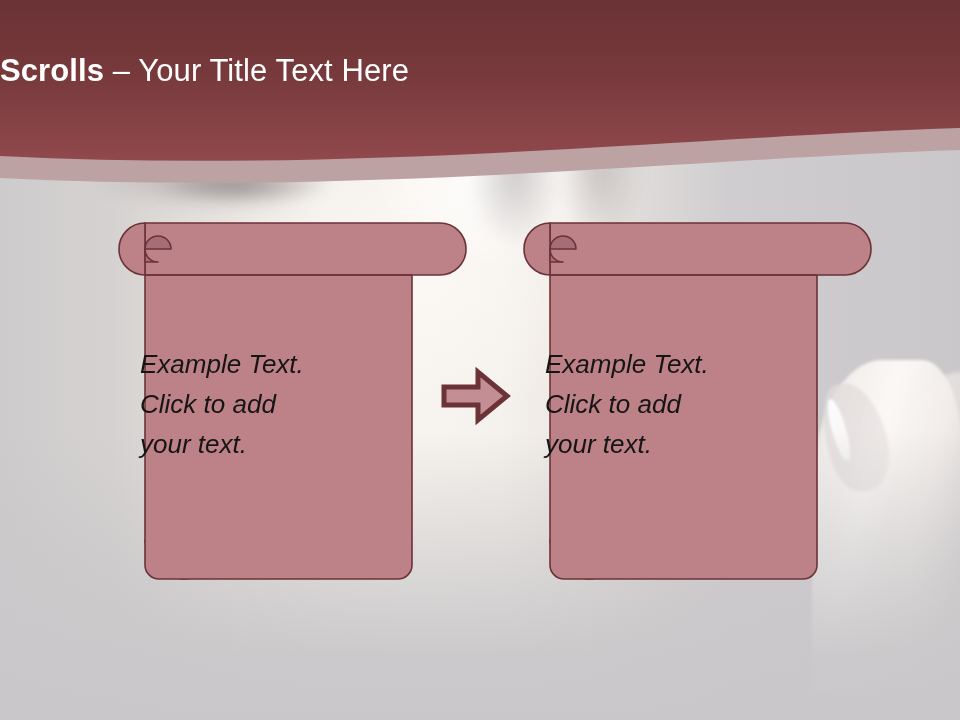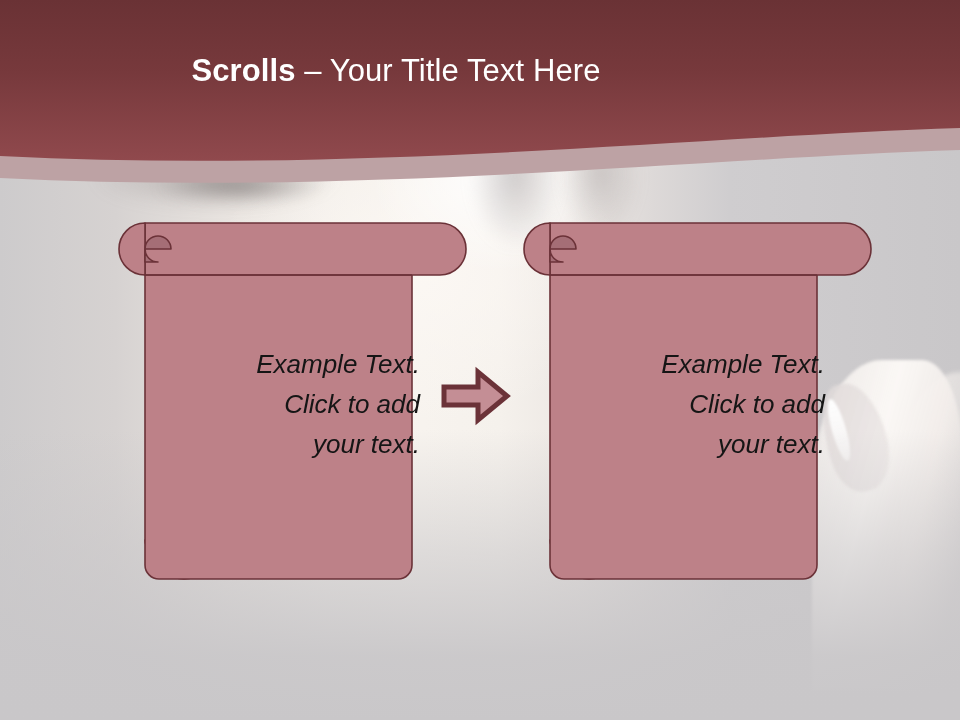--- a/index.html
+++ b/index.html
@@ -116,35 +116,35 @@
   .header-band {
     position: absolute;
     left: 0; top: 0;
     width: 960px; height: 210px;
   }
   .header-band svg { display: block; }
   .title {
     position: absolute;
     left: 0; top: 52px;
     width: 792px;
-    text-align: center;
+    text-align: left;
     color: #ffffff;
     font-size: 31px;
     line-height: 38px;
     letter-spacing: 0.1px;
     white-space: nowrap;
   }
   .title .bold { font-weight: bold; }
 
   
   .scroll { position: absolute; }
   .scroll svg { display: block; overflow: visible; }
   .scroll-text {
     position: absolute;
-    text-align: right;
+    text-align: left;
     font-style: italic;
     font-size: 26px;
     line-height: 40px;
     color: #151515;
   }
   .scroll-left  { left: 90px;  top: 205px; width: 380px; height: 390px; }
   .scroll-right { left: 495px; top: 205px; width: 380px; height: 390px; }
   .text-left  { left: 140px; top: 344px; width: 280px; }
   .text-right { left: 545px; top: 344px; width: 280px; }
 

